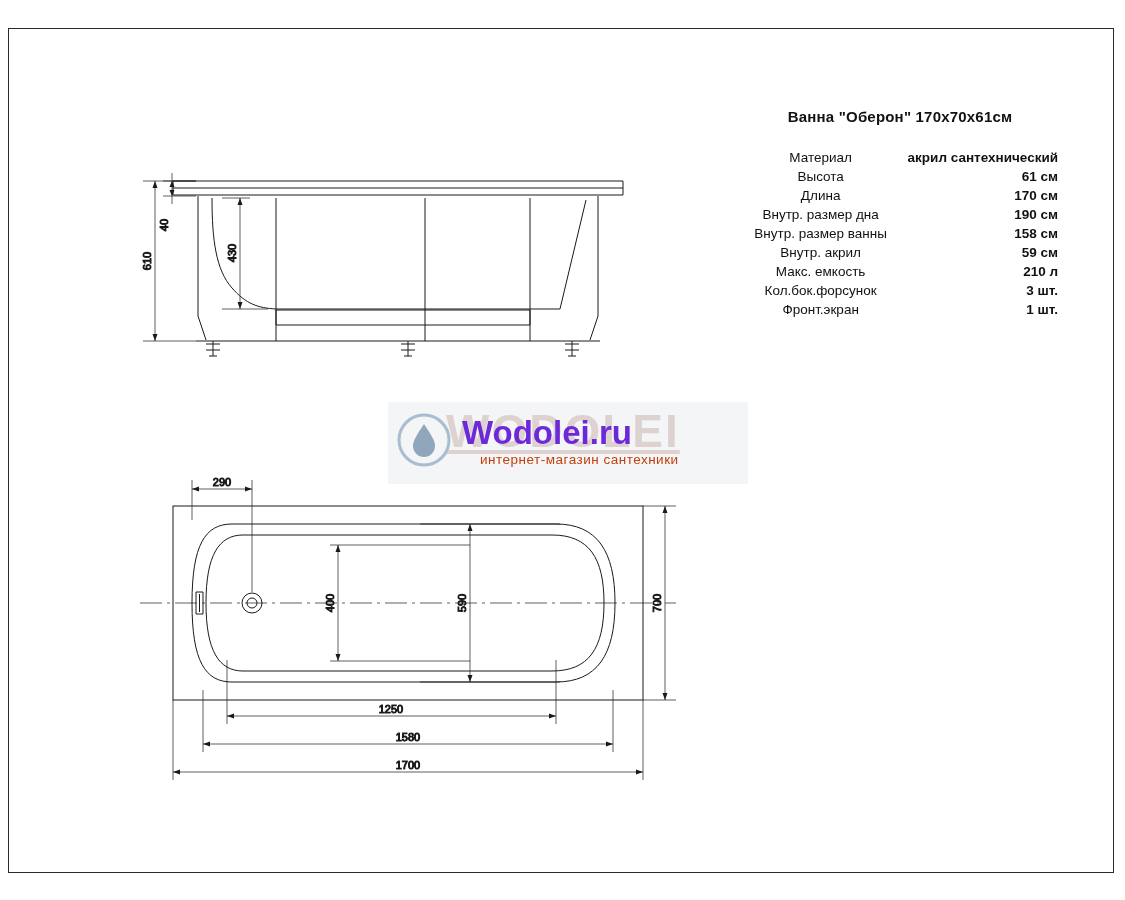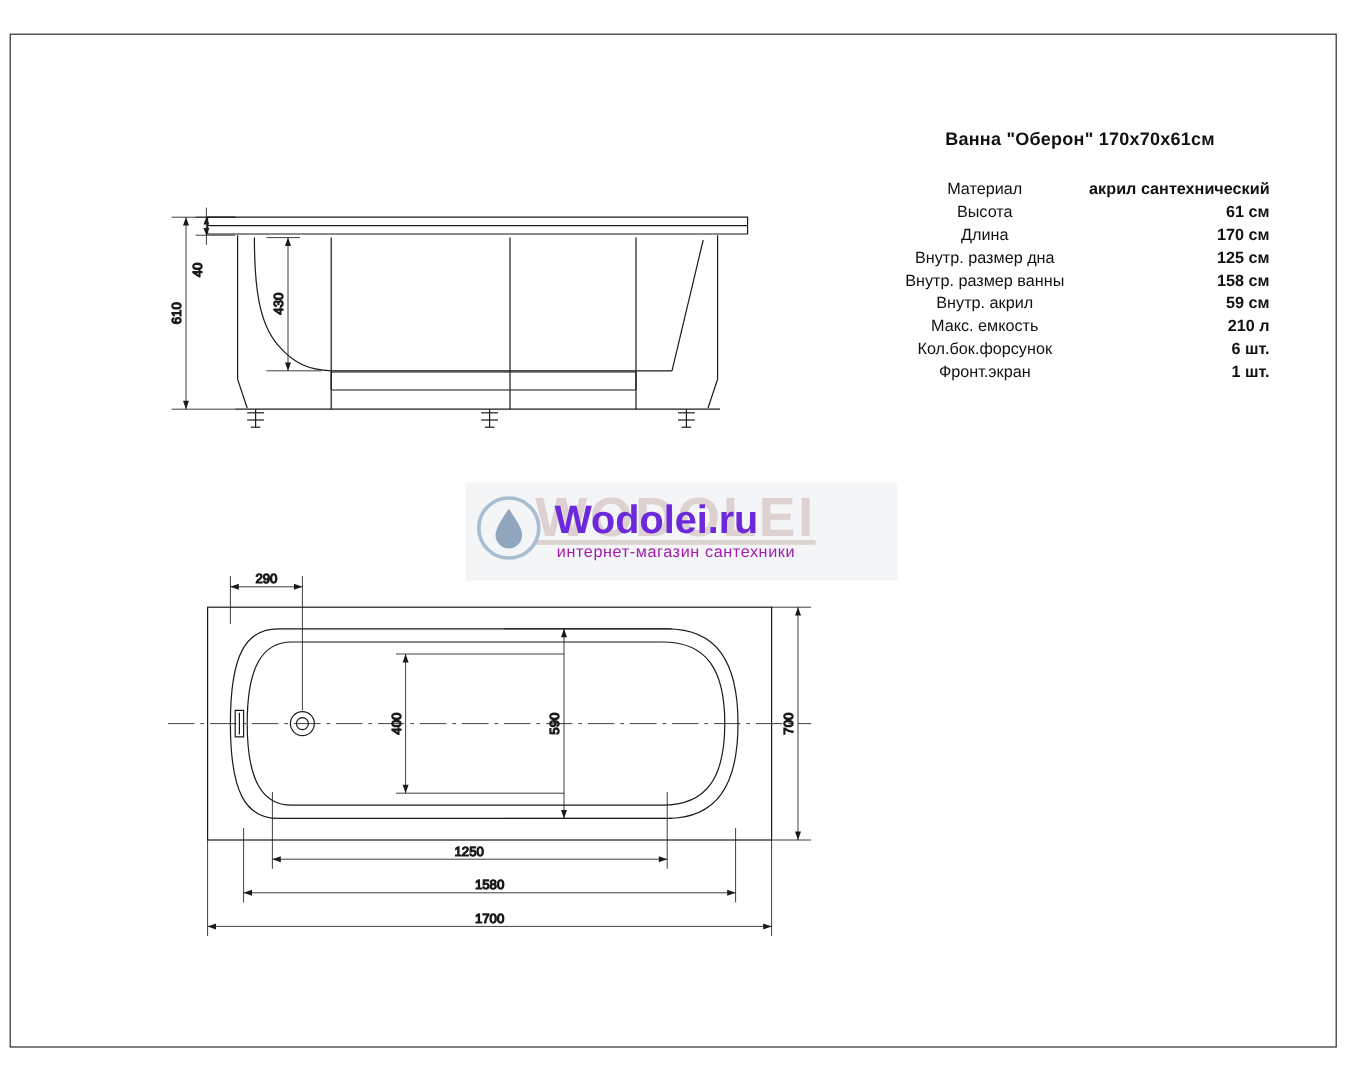--- a/index.html
+++ b/index.html
@@ -99,24 +99,24 @@
     position: absolute;
     left: 74px;
     top: 14px;
     font-size: 33px;
     font-weight: bold;
     color: #6d28d9;
     letter-spacing: 0px;
   }
   .wm-sub {
     position: absolute;
-    left: 76px;
+    left: 92px;
     top: 52px;
     font-size: 13.5px;
-    color: #a21caf;
+    color: #c2410c;
     letter-spacing: 0.5px;
   }
   
   svg.draw {
     position: absolute;
     left: 0;
     top: 0;
   }
   .dimtext {
     font-family: "Liberation Sans", sans-serif;
@@ -279,37 +279,37 @@
       <tr>
           <td class="k">Высота</td>
           <td class="v">61 см</td>
         </tr>
       <tr>
           <td class="k">Длина</td>
           <td class="v">170 см</td>
         </tr>
       <tr>
           <td class="k">Внутр. размер дна</td>
-          <td class="v">125 см</td>
+          <td class="v">190 см</td>
         </tr>
       <tr>
           <td class="k">Внутр. размер ванны</td>
           <td class="v">158 см</td>
         </tr>
       <tr>
           <td class="k">Внутр. акрил</td>
           <td class="v">59 см</td>
         </tr>
       <tr>
           <td class="k">Макс. емкость</td>
           <td class="v">210 л</td>
         </tr>
       <tr>
           <td class="k">Кол.бок.форсунок</td>
-          <td class="v">6 шт.</td>
+          <td class="v">3 шт.</td>
         </tr>
       <tr>
           <td class="k">Фронт.экран</td>
           <td class="v">1 шт.</td>
         </tr>
     </tbody>
   </table>
 
   <div class="watermark">
     <div class="wm-band"></div>

